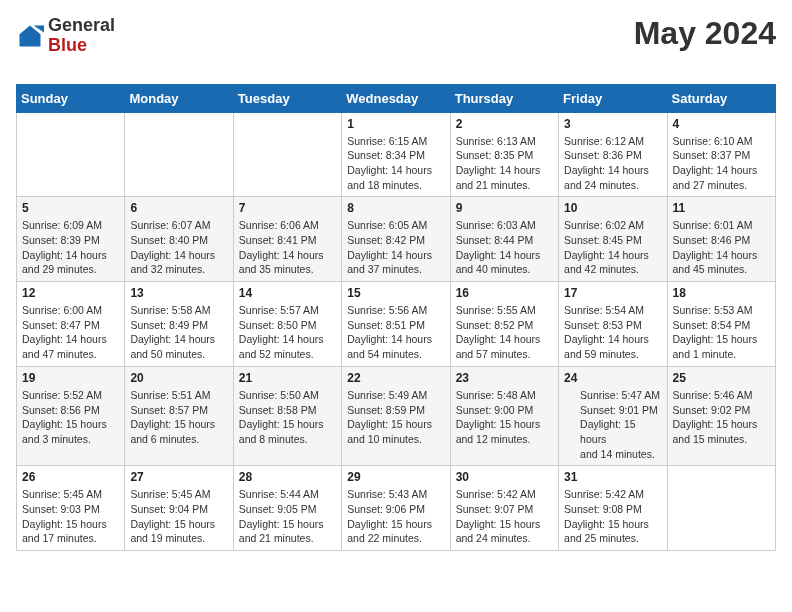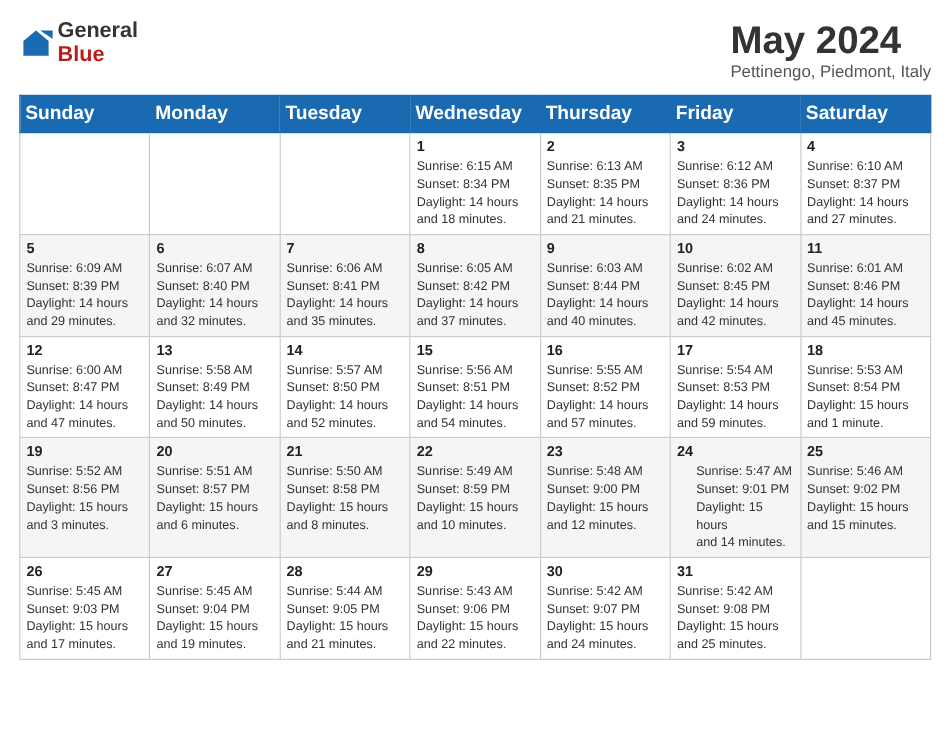--- a/index.html
+++ b/index.html
@@ -7,21 +7,21 @@
       font-family: Arial, sans-serif;
       background: #fff;
       width: 792px;
       min-height: 612px;
       padding: 16px;
     }
     .header {
       display: flex;
       justify-content: space-between;
       align-items: flex-start;
-      margin-bottom: 12px;
+      margin-bottom: 28px;
     }
     .logo {
       display: flex;
       align-items: center;
       gap: 4px;
     }
     .logo-text {
       font-size: 18px;
       font-weight: bold;
       line-height: 1.1;
@@ -48,21 +48,21 @@
     .calendar {
       width: 100%;
       border-collapse: collapse;
       font-size: 11px;
     }
     .calendar th {
       background: #1a6ab1;
       color: #fff;
       padding: 6px 4px;
       text-align: left;
-      font-size: 16px;
+      font-size: 13px;
       font-weight: bold;
       border: 1px solid #1a6ab1;
     }
     .calendar td {
       border: 1px solid #ccc;
       vertical-align: top;
       padding: 4px 5px;
       width: calc(100%/7);
       min-height: 80px;
       background: #fff;
@@ -94,21 +94,20 @@
       <polygon points="16,4 28,14 28,28 4,28 4,14" fill="#1a6ab1"></polygon>
       <polygon points="20,4 32,12 32,4" fill="#1a6ab1"></polygon>
     </svg>
     <div class="logo-text">
       <span class="logo-general">General</span><br>
       <span class="logo-blue">Blue</span>
     </div>
   </div>
   <div class="title-block">
     <div class="month-title">May 2024</div>
-    <div class="subtitle">Pettinengo, Piedmont, Italy</div>
   </div>
 </div>
 
 <table class="calendar">
   <thead>
     <tr id="weekday-header">
         <th>Sunday</th>
         <th>Monday</th>
         <th>Tuesday</th>
         <th>Wednesday</th>

